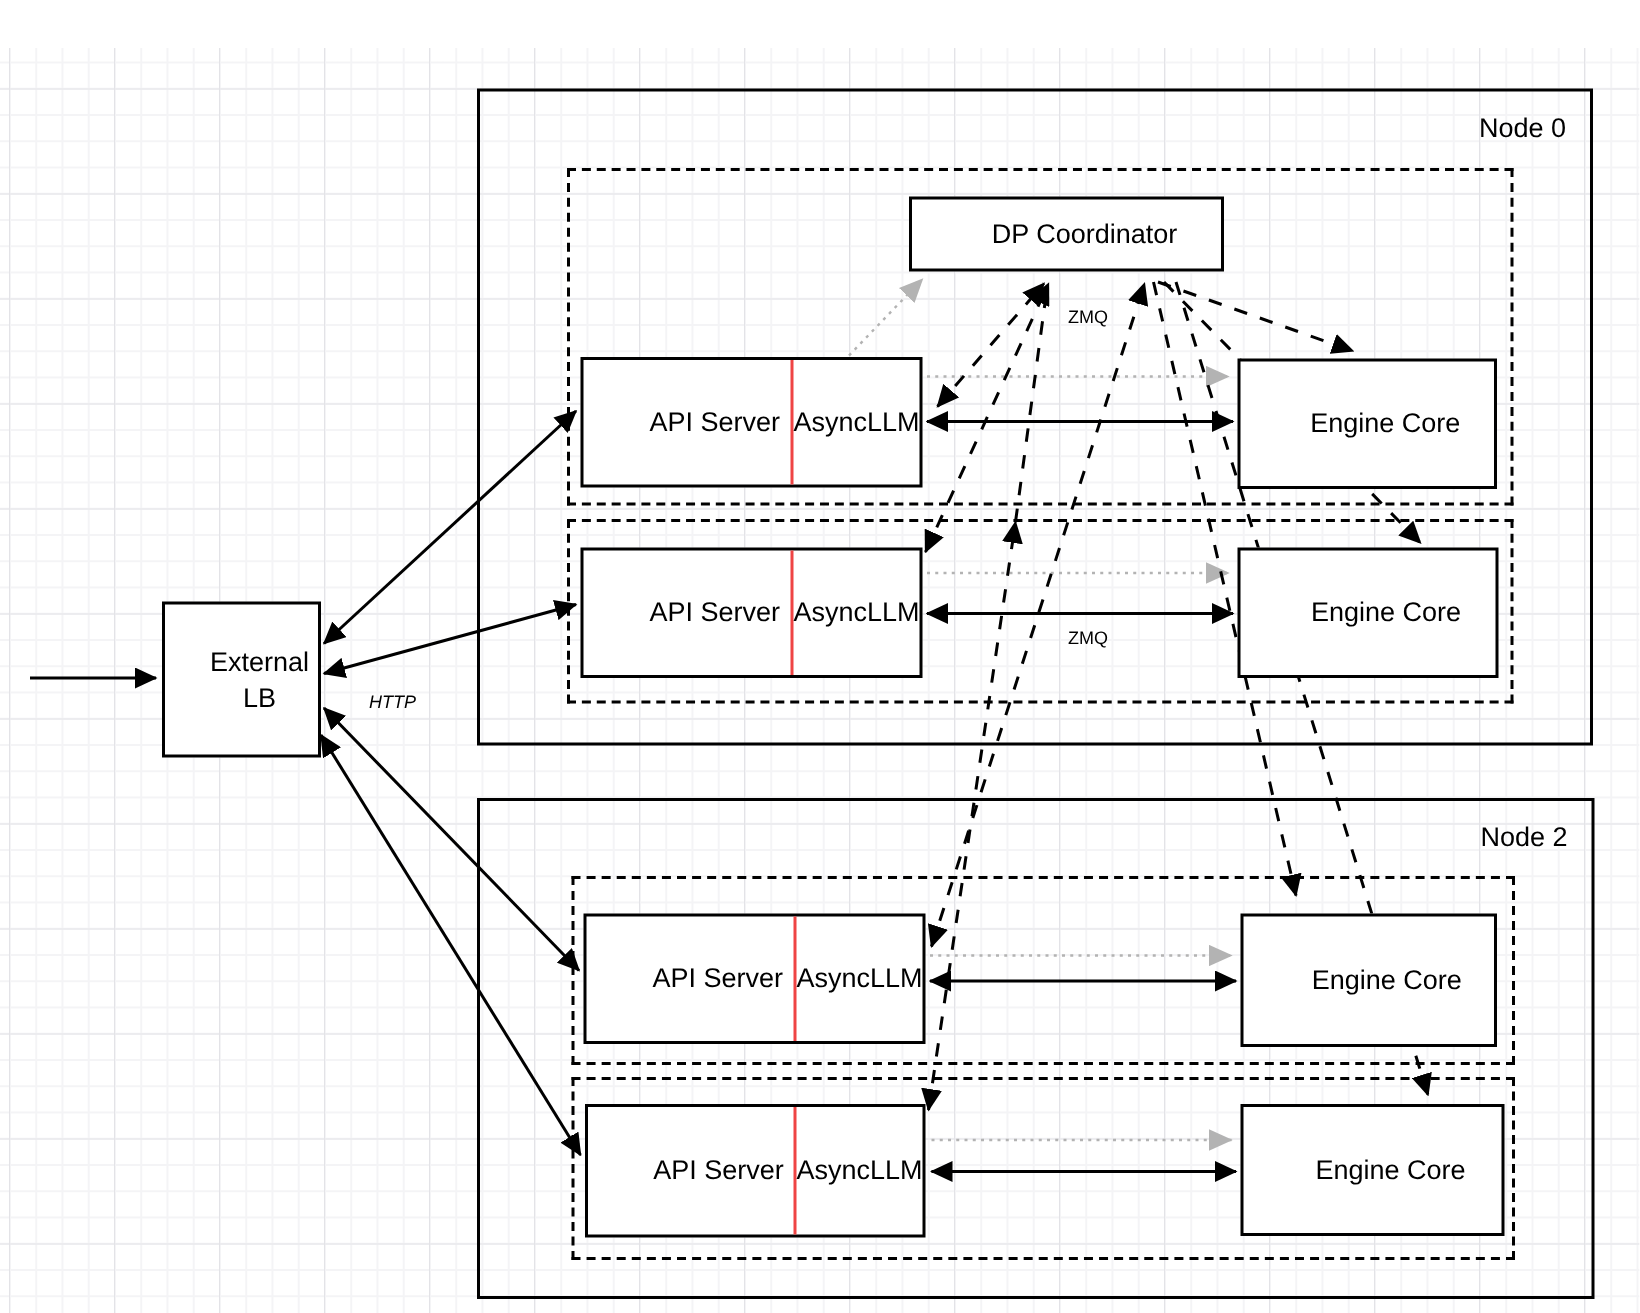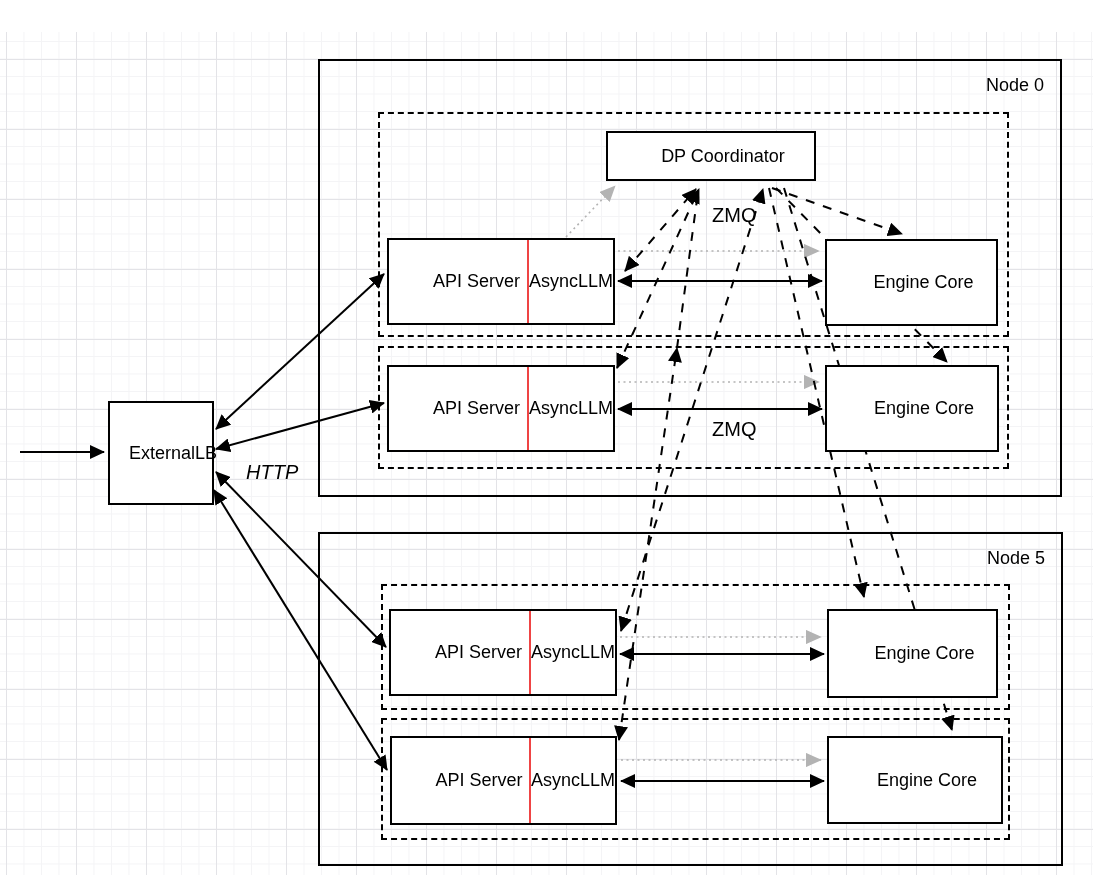--- a/index.html
+++ b/index.html
@@ -18,22 +18,22 @@
   }
   .abs{position:absolute;box-sizing:border-box;}
   .node{border:2px solid #000;background:transparent;z-index:0;}
   .node-label{position:absolute;top:14px;right:16px;font-size:18px;color:#000;}
   .dbox{border:2px dashed #000;background:transparent;z-index:0;}
   #edge-svg{position:absolute;left:0;top:0;z-index:1;}
   .box{background:#fff;border:2px solid #000;z-index:2;display:flex;align-items:center;justify-content:center;font-size:18px;color:#000;padding-left:24px;}
   .combo{background:#fff;border:2px solid #000;z-index:2;display:flex;align-items:stretch;font-size:18px;color:#000;padding-left:37px;}
   .combo .cell{display:flex;align-items:center;justify-content:center;}
   .combo .cell + .cell{border-left:2px solid #ef4444;}
-  .lb-box{line-height:1.35;}
-  .edge-label{z-index:3;font-size:20px;color:#000;white-space:nowrap;}
+  .lb-box{flex-direction:column;line-height:1.35;}
+  .edge-label{z-index:3;font-size:12px;color:#000;white-space:nowrap;}
   .e-solid{stroke:#000;stroke-width:2;fill:none;}
   .e-dashed{stroke:#000;stroke-width:2;fill:none;stroke-dasharray:9 9;}
   .e-dotted{stroke:#b3b3b3;stroke-width:1.6;fill:none;stroke-dasharray:2 3.5;}
 </style>
 </head>
 <body>
 
 <div class="stage">
 
   <svg id="edge-svg" width="1093" height="875">
@@ -98,21 +98,21 @@
     </div>
     <div class="cell" style="flex:1;">
       <span>AsyncLLM</span>
     </div>
   </div>
   <div class="abs box" style="left:825px;top:333px;width:174px;height:87px;">
     <span>Engine Core</span>
   </div>
 
   <div class="abs node" style="left:318px;top:500px;width:745px;height:334px;">
-    <span class="node-label">Node 5</span>
+    <span class="node-label">Node 2</span>
   </div>
   <div class="abs dbox" style="left:381px;top:552px;width:629px;height:126px;"></div>
   <div class="abs dbox" style="left:381px;top:686px;width:629px;height:122px;"></div>
 
   <div class="abs combo" style="left:389px;top:577px;width:228px;height:87px;">
     <div class="cell" style="width:123px;">
       <span>API Server</span>
     </div>
     <div class="cell" style="flex:1;">
       <span>AsyncLLM</span>

